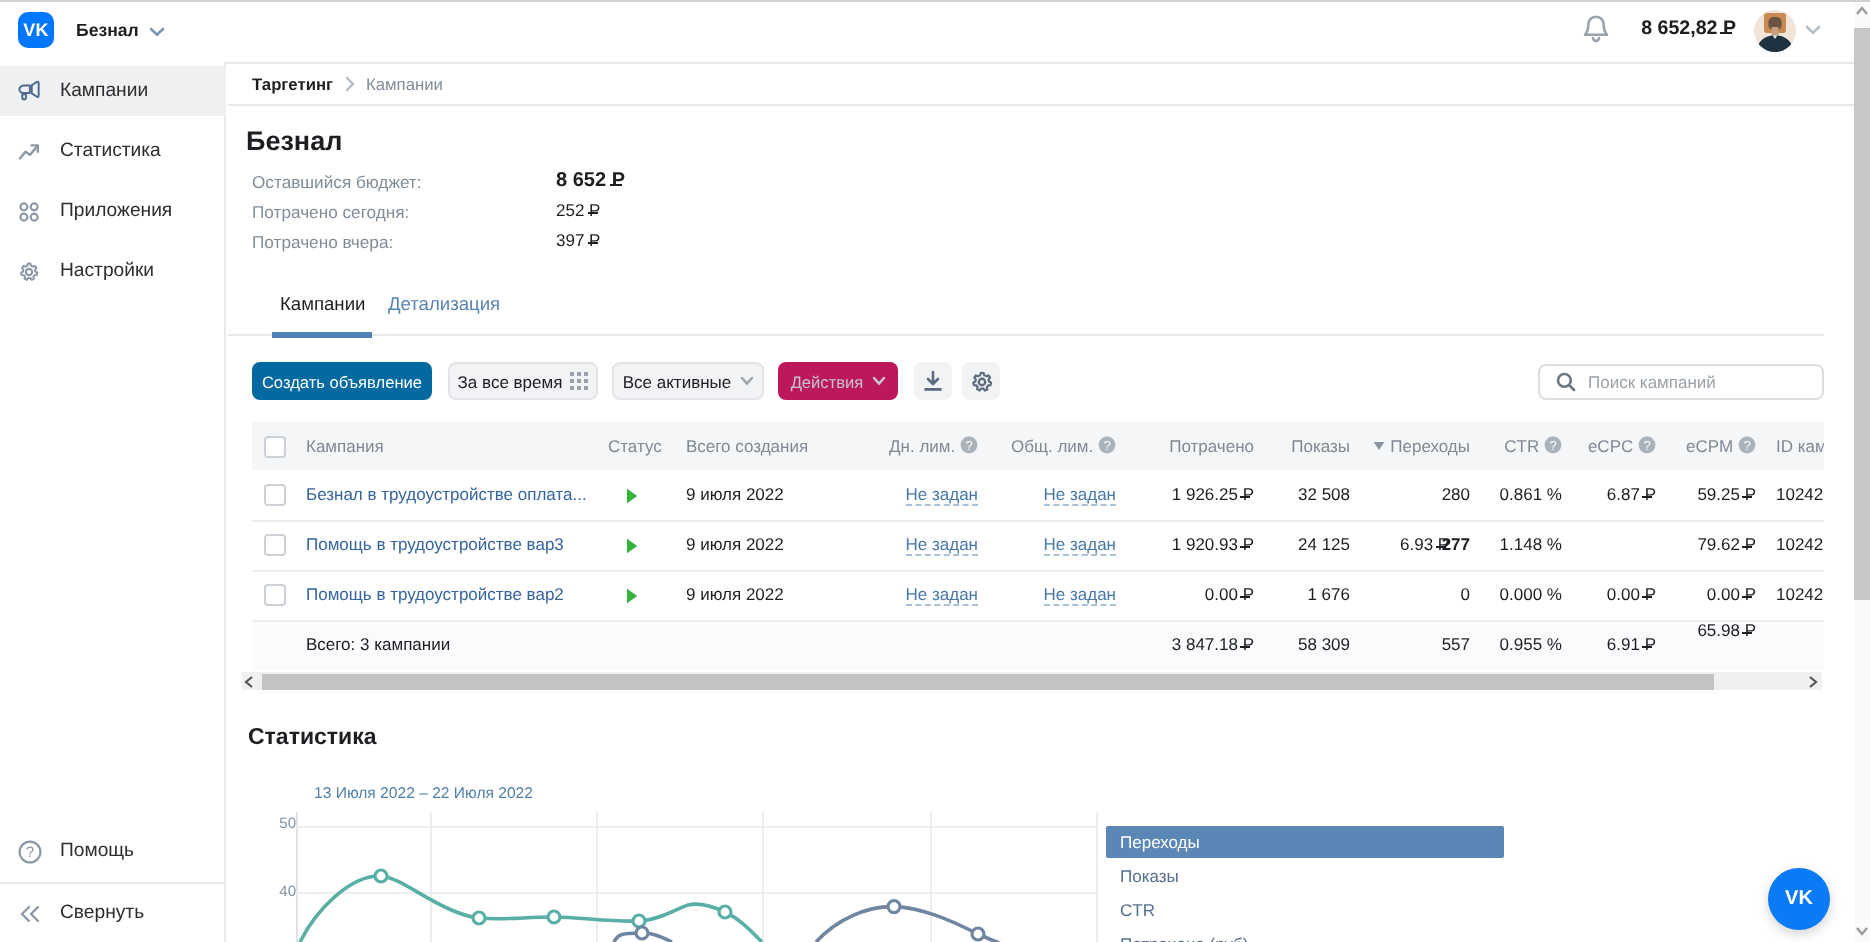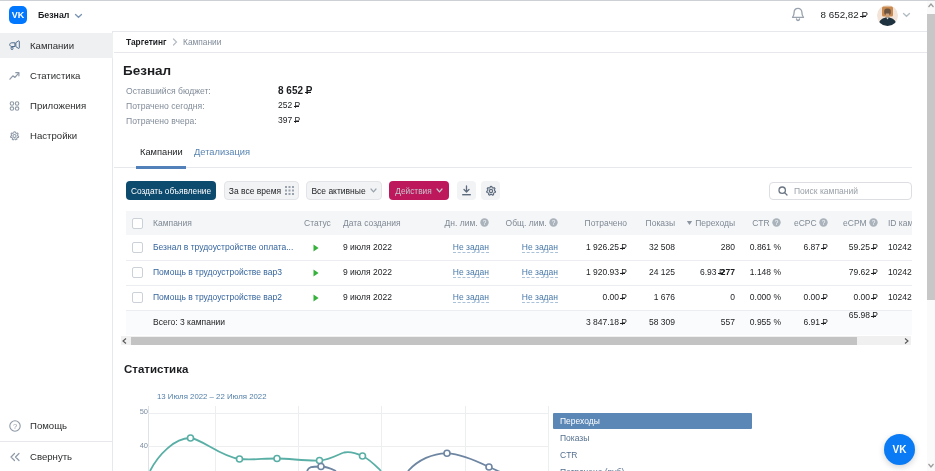--- a/index.html
+++ b/index.html
@@ -19,21 +19,21 @@
 <div class="abs" style="left:9px;top:6px;width:18px;height:18px;border-radius:5px;background:#07f;color:#fff;display:flex;align-items:center;justify-content:center;font-weight:bold;font-size:9px;letter-spacing:.1px;">VK</div>
 <div class="abs" style="left:38px;top:10px;font-size:8.8px;font-weight:bold;color:#1c1e21;">Безнал</div>
 <svg class="abs" style="left:74px;top:13px;" width="9" height="6" viewBox="0 0 9 6">
     <path d="M1.5 1.5 L4.5 4.3 L7.5 1.5" stroke="#7b95b5" stroke-width="1.3" fill="none" stroke-linecap="round"></path>
   </svg>
 
 <svg class="abs" style="left:791px;top:7px;" width="14" height="15" viewBox="0 0 14 15">
   <path d="M7 1.4 C4.6 1.4 3.1 3.2 3.1 5.5 C3.1 8.2 2.2 9.6 1.5 10.4 L12.5 10.4 C11.8 9.6 10.9 8.2 10.9 5.5 C10.9 3.2 9.4 1.4 7 1.4 Z" fill="none" stroke="#99a2ad" stroke-width="1.3" stroke-linejoin="round"></path>
   <path d="M5.5 12 C5.7 13 6.3 13.5 7 13.5 C7.7 13.5 8.3 13 8.5 12" fill="none" stroke="#99a2ad" stroke-width="1.3" stroke-linecap="round"></path>
 </svg>
-<div class="abs" style="left:760px;top:9px;width:108px;text-align:right;font-size:9.8px;font-weight:normal;color:#1c1e21;">8 652,82 <span class="rub">P</span></div>
+<div class="abs" style="left:760px;top:9px;width:108px;text-align:right;font-size:9.8px;font-weight:bold;color:#1c1e21;">8 652,82 <span class="rub">P</span></div>
 
 <svg class="abs" style="left:877px;top:5px;" width="21" height="21" viewBox="0 0 21 21">
   <defs>
       <clipPath id="avc">
         <circle cx="10.5" cy="10.5" r="10.5"></circle>
       </clipPath>
     </defs>
   <g clip-path="url(#avc)">
     <rect width="21" height="21" fill="#f2e4d8"></rect>
     <rect x="5" y="1.5" width="11" height="10" rx="1.5" fill="#c98a50"></rect>
@@ -125,21 +125,21 @@
 <div class="abs gray" style="left:126px;top:101px;font-size:8.6px;">Потрачено сегодня:</div>
 <div class="abs" style="left:278px;top:100px;font-size:8.5px;color:#1c1e21;">252 <span class="rub">P</span></div>
 <div class="abs gray" style="left:126px;top:116px;font-size:8.6px;">Потрачено вчера:</div>
 <div class="abs" style="left:278px;top:115px;font-size:8.5px;color:#1c1e21;">397 <span class="rub">P</span></div>
 
 <div class="abs" style="left:140px;top:147px;font-size:9.3px;color:#1c1e21;">Кампании</div>
 <div class="abs" style="left:194px;top:147px;font-size:9.3px;color:#5884b1;">Детализация</div>
 <div class="abs hairline" style="left:114px;top:167px;width:798px;height:1px;"></div>
 <div class="abs" style="left:136px;top:166px;width:50px;height:2.5px;background:#5181b8;"></div>
 
-<div class="abs" style="left:126px;top:181px;width:90px;height:19px;background:#0c4a6e;border-radius:4px;color:#fff;font-size:8.3px;display:flex;align-items:center;justify-content:center;">Создать объявление</div>
+<div class="abs" style="left:126px;top:181px;width:90px;height:19px;background:#0369a1;border-radius:4px;color:#fff;font-size:8.3px;display:flex;align-items:center;justify-content:center;">Создать объявление</div>
 <div class="abs" style="left:224px;top:181px;width:75px;height:19px;background:#f2f3f5;border:1px solid #e3e4e8;border-radius:4px;font-size:8.5px;color:#1c1e21;display:flex;align-items:center;justify-content:center;gap:4px;">За все время
   <svg width="9" height="9" viewBox="0 0 9 9">
       <g fill="#99a2ad">
         <rect x="0" y="0" width="2" height="2"></rect>
         <rect x="3.5" y="0" width="2" height="2"></rect>
         <rect x="7" y="0" width="2" height="2"></rect>
         <rect x="0" y="3.5" width="2" height="2"></rect>
         <rect x="3.5" y="3.5" width="2" height="2"></rect>
         <rect x="7" y="3.5" width="2" height="2"></rect>
         <rect x="0" y="7" width="2" height="2"></rect>
@@ -185,21 +185,21 @@
 
   <div class="abs" style="left:0;top:49px;width:786px;height:1px;background:#ebedf0;"></div>
   <div class="abs" style="left:0;top:74px;width:786px;height:1px;background:#ebedf0;"></div>
   <div class="abs" style="left:0;top:99px;width:786px;height:25px;background:#fafbfc;"></div>
   <div class="abs" style="left:0;top:99px;width:786px;height:1px;background:#ebedf0;"></div>
 </div>
 
 <div class="abs" style="left:132px;top:218px;width:11px;height:11px;border:1px solid #ccd1d7;border-radius:2px;background:#fff;"></div>
 <div class="abs gray" style="left:153px;top:218px;font-size:8.5px;color:#7f8994;">Кампания</div>
 <div class="abs gray" style="left:304px;top:218px;font-size:8.5px;color:#7f8994;">Статус</div>
-<div class="abs gray" style="left:343px;top:218px;font-size:8.5px;color:#7f8994;">Дата создания</div>
+<div class="abs gray" style="left:343px;top:218px;font-size:8.5px;color:#7f8994;">Всего создания</div>
 <div class="abs" style="left:389px;top:218px;width:100px;text-align:right;font-size:8.5px;color:#7f8994;">Дн. лим. <svg width="9" height="9" viewBox="0 0 9 9" style="vertical-align:-1px;">
       <circle cx="4.5" cy="4.5" r="4.2" fill="#aab3bc"></circle>
       <text x="4.5" y="6.8" font-size="6.5" fill="#fff" text-anchor="middle" font-family="Liberation Sans">?</text>
     </svg></div>
 <div class="abs" style="left:458px;top:218px;width:100px;text-align:right;font-size:8.5px;color:#7f8994;">Общ. лим. <svg width="9" height="9" viewBox="0 0 9 9" style="vertical-align:-1px;">
       <circle cx="4.5" cy="4.5" r="4.2" fill="#aab3bc"></circle>
       <text x="4.5" y="6.8" font-size="6.5" fill="#fff" text-anchor="middle" font-family="Liberation Sans">?</text>
     </svg></div>
 <div class="abs" style="left:527px;top:218px;width:100px;text-align:right;font-size:8.5px;color:#7f8994;">Потрачено</div>
 <div class="abs" style="left:575px;top:218px;width:100px;text-align:right;font-size:8.5px;color:#7f8994;">Показы</div>

